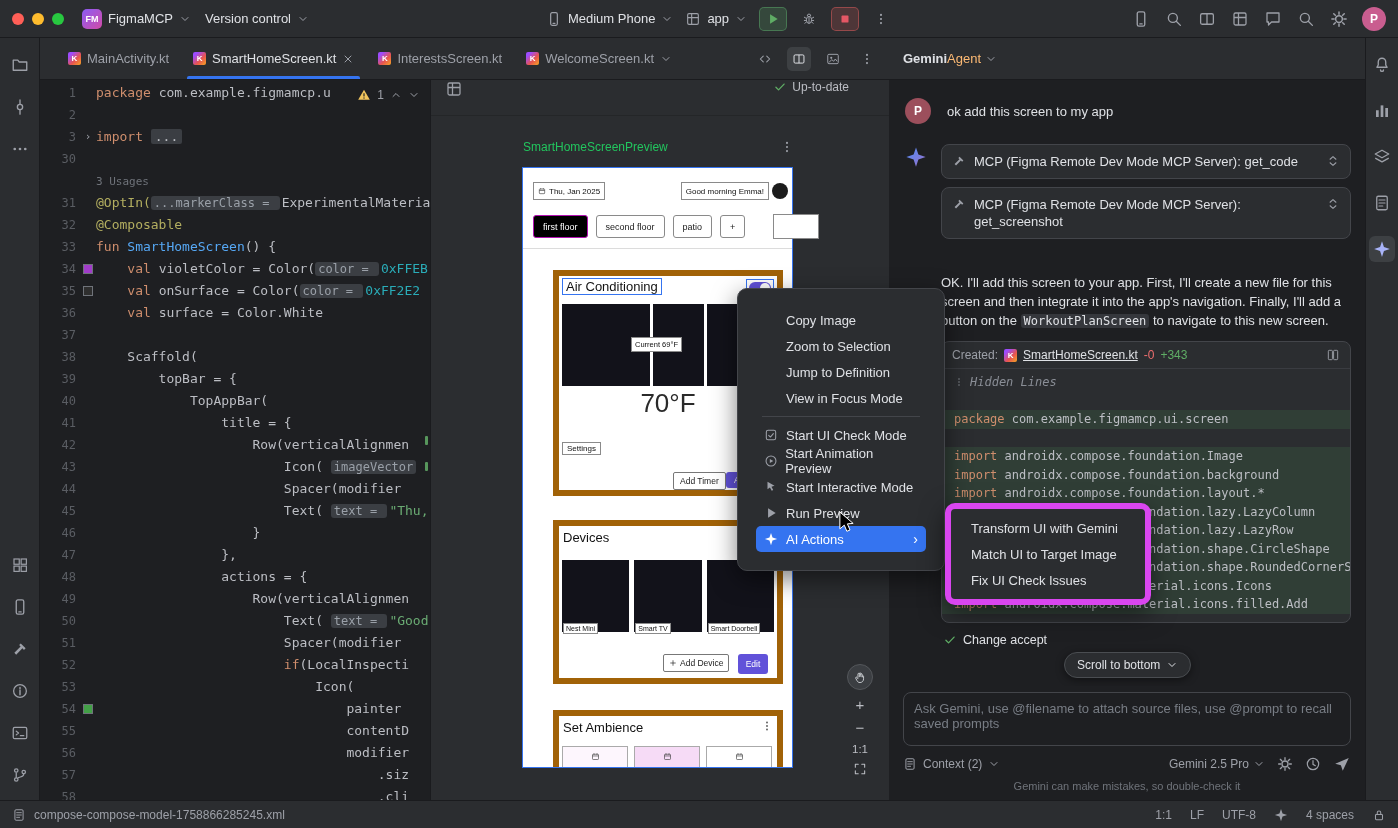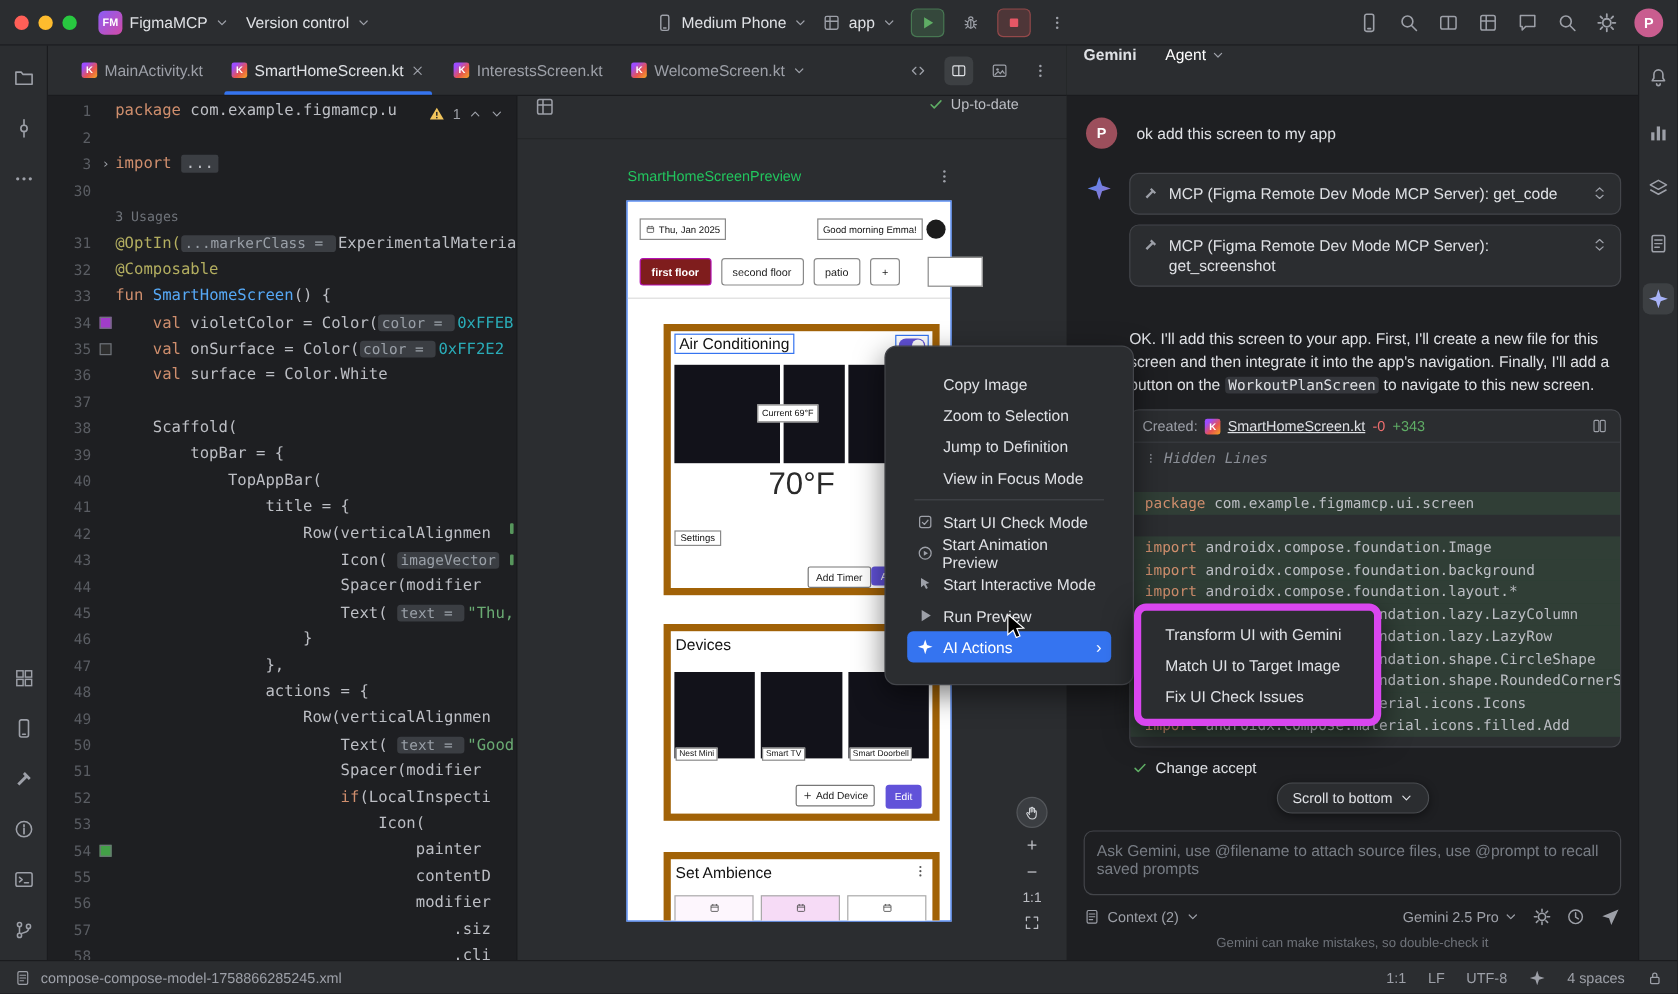--- a/index.html
+++ b/index.html
@@ -65,21 +65,21 @@
 #canvas{flex:1;position:relative}
 #preview-title-row{position:absolute;left:92px;top:24px;width:271px;display:flex;align-items:center;color:#22c55e;font-size:12px}
 #preview-title-row .kebab{margin-left:auto;color:#9da0a8}
 #phone{position:absolute;left:91px;top:51px;width:271px;height:601px;background:#fff;border:1px solid #3574f0;overflow:hidden;font-family:"Liberation Sans",sans-serif}
 .ph-chip{position:absolute;border:1px solid #8a8a8a;background:#fff;color:#111;font-size:8px;display:flex;align-items:center;gap:3px;padding:0 4px;height:18px;white-space:nowrap}
 #ph-date{left:10px;top:14px}
 #ph-greet{right:23px;top:14px}
 #ph-avatar{position:absolute;right:4px;top:15px;width:16px;height:16px;border-radius:50%;background:#1c1c1c}
 #ph-tabs{position:absolute;left:10px;top:47px;display:flex;gap:8px}
 .ph-tab{height:23px;display:flex;align-items:center;padding:0 9px;font-size:9px;color:#222;background:#fff;border:1px solid #8a8a8a;border-radius:3px;white-space:nowrap}
-.ph-tab.active{background:#7f1d1d;border-color:#b312b3;color:#fff;font-weight:bold}
+.ph-tab.active{background:#000000;border-color:#b312b3;color:#fff;font-weight:normal}
 #ph-divider{position:absolute;left:0;top:80px;width:100%;height:1px;background:#dcdcdc}
 .ph-section{position:absolute;left:30px;width:230px;border:6px solid #a16207;background:#fff}
 #sec-ac{top:102px;height:226px}
 #sec-dev{top:352px;height:164px}
 #sec-amb{top:542px;height:80px}
 .sec-title{position:absolute;left:4px;top:4px;font-size:13px;color:#111}
 .sec-title.outlined{border:1px solid #3574f0;padding:0 3px;left:3px;top:2px}
 .sec-kebab{position:absolute;right:4px;top:4px;color:#555}
 #ac-toggle-wrap{position:absolute;right:3px;top:3px;border:1px solid #3574f0;padding:2px}
 #ac-toggle{width:22px;height:12px;border-radius:7px;background:#6152d9;position:relative}
@@ -100,23 +100,23 @@
 #amb-cards{position:absolute;left:3px;right:3px;top:30px;display:flex;gap:6px}
 .amb-card{width:66px;height:52px;border:1px solid #aaa;display:flex;justify-content:center;padding-top:5px;color:#444}
 .amb-ic{width:9px;height:9px}
 #sel-box{position:absolute;left:342px;top:98px;width:46px;height:25px;background:#fff;border:1px solid #8a8a8a;z-index:5}
 #zoom-controls{position:absolute;right:16px;bottom:24px;display:flex;flex-direction:column;align-items:center;gap:7px;color:#bcbec4}
 #zc-hand{width:26px;height:26px;border-radius:50%;background:#3b3e42;border:1px solid #54575b;display:flex;align-items:center;justify-content:center;color:#cfd2d6}
 .zc-txt{font-size:15px;line-height:16px}
 #zc-ratio{font-size:11.5px}
 
 #gemini-panel{width:476px;background:#1e1f22;display:flex;flex-direction:column;min-width:0}
-#gp-header{height:42px;background:#2b2d30;border-bottom:1px solid #1a1b1e;display:flex;align-items:flex-start;gap:24px;padding:0 14px}
+#gp-header{height:42px;background:#2b2d30;border-bottom:1px solid #1a1b1e;display:flex;align-items:center;padding:0 14px}
 #gp-tab-gemini{color:#dfe1e5;font-weight:bold}
-#gp-tab-agent{color:#ffffff;display:flex;align-items:center;gap:4px}
+#gp-tab-agent{color:#fdba74;display:flex;align-items:center;gap:4px}
 #gp-chat{flex:1;position:relative;overflow:hidden}
 .msg-user{display:flex;gap:16px;align-items:center;padding:18px 16px 4px}
 .avatar-chat{width:26px;height:26px;border-radius:50%;background:#9c4f5c;color:#fff;font-size:12px;font-weight:bold;display:flex;align-items:center;justify-content:center;flex:none}
 .msg-user-text{color:#dfe1e5}
 .msg-model{display:flex;gap:14px;padding:16px 14px 0 16px;align-items:flex-start}
 .spark-lg{width:22px;height:22px;flex:none;margin-top:2px}
 .model-col{flex:1;min-width:0;display:flex;flex-direction:column;gap:10px}
 .tool-card{background:#2b2d30;border:1px solid #43454a;border-radius:8px;padding:8px 10px;display:flex;gap:8px;align-items:flex-start;color:#dfe1e5}
 .tool-card .tc-label{flex:1;line-height:17px}
 .tool-card .ic{color:#9da0a8;margin-top:1px}

